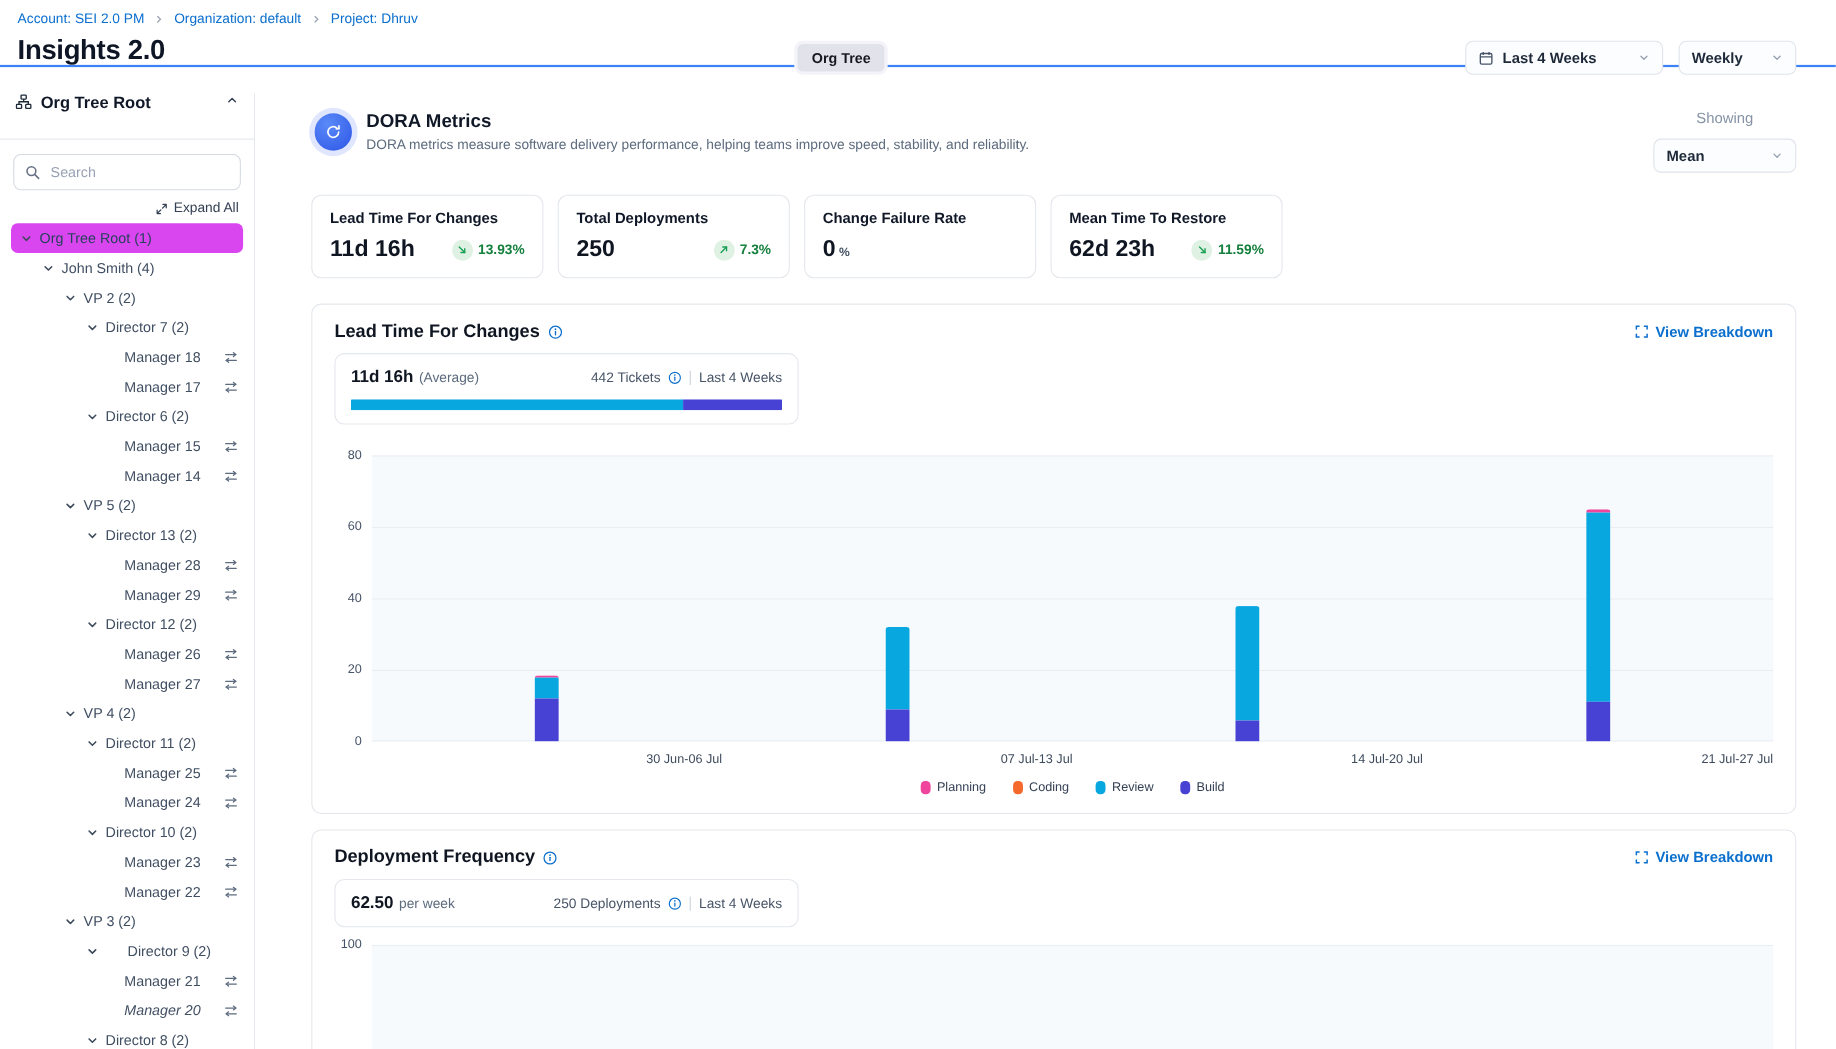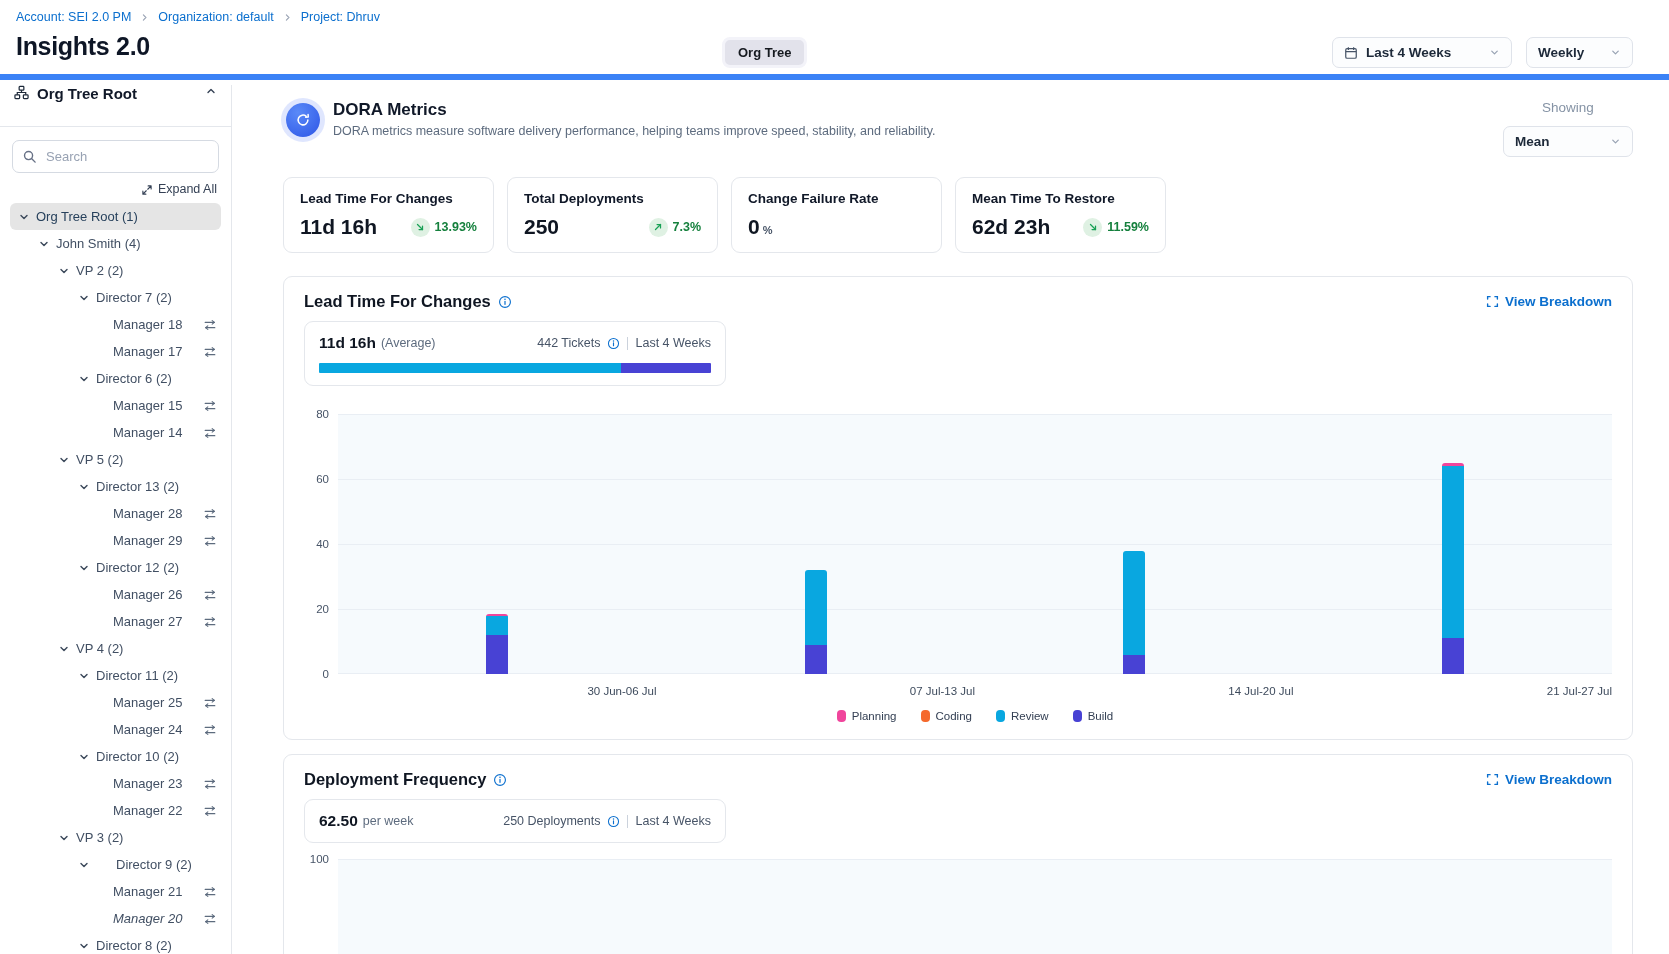--- a/index.html
+++ b/index.html
@@ -1,21 +1,21 @@
 <!DOCTYPE html>
 <html><head>
 <meta charset="utf-8">
 <style>
   * { margin:0; padding:0; box-sizing:border-box; }
   html,body { width:1669px; height:954px; overflow:hidden; background:#fff;
     font-family:"Liberation Sans","DejaVu Sans",sans-serif; color:#1d2939; }
   #app { position:relative; width:1669px; height:954px; background:#fff; overflow:hidden; }
 
   
-  .top-header { height:80px; border-bottom:6px solid #3b82f6; position:relative; padding:10px 0 0 16px; }
+  .top-header { height:61px; border-bottom:2px solid #3b82f6; position:relative; padding:10px 0 0 16px; }
   .breadcrumb { display:flex; align-items:center; gap:9px; font-size:12.5px; }
   .crumb { color:#0b6fce; cursor:pointer; text-decoration:none; }
   .crumb-sep svg { display:block; }
   .page-title { font-size:25px; font-weight:700; color:#0e1626; margin-top:8px; letter-spacing:-0.3px; }
   .org-tree-btn { position:absolute; left:722px; top:37px; height:31px; padding:0 13px;
     background:#e2e2eb; border:3px solid #f3f3f9; border-radius:8px; font-size:13px; font-weight:700;
     color:#15191f; display:flex; align-items:center; cursor:pointer; }
   .header-controls { position:absolute; right:36px; top:37px; display:flex; gap:14px; }
   .select-box { height:31px; border:1px solid #dfe3ea; border-radius:7px; background:#fcfdfe;
     display:flex; align-items:center; gap:8px; padding:0 11px; font-size:13.5px; font-weight:600;
@@ -31,21 +31,21 @@
   .search-wrap { margin:13px 12px 9px; position:relative; }
   .search-wrap input { width:100%; height:33px; border:1px solid #d5dae2; border-radius:7px;
     padding:0 10px 0 33px; font-size:13px; color:#344054; outline:none; background:#fff; }
   .search-wrap input::placeholder { color:#98a2b3; }
   .search-wrap .sicon { position:absolute; left:10px; top:9px; }
   .expand-all { display:flex; justify-content:flex-end; align-items:flex-end; gap:5px; font-size:12.5px;
     color:#344054; padding-right:14px; margin-bottom:7px; font-weight:500; cursor:pointer; }
   .tree { padding:0 10px; }
   .tree-row { height:27px; display:flex; align-items:center; gap:6px; font-size:13px; color:#414f63;
     border-radius:6px; cursor:pointer; padding-right:4px; }
-  .tree-row.selected { background:#e5e5e5; color:#27415c; }
+  .tree-row.selected { background:#d946ef; color:#27415c; }
   .tree-row .chev { display:flex; flex:0 0 auto; }
   .tree-row .t-label { white-space:nowrap; }
   .tree-row .f-icon { margin-left:auto; display:flex; flex:0 0 auto; }
 
   
   .main { position:absolute; left:232px; top:85px; right:0; bottom:0; overflow:hidden; background:#fff; }
   .tab-bar { height:42px; border-bottom:1px solid #e4e7ec; display:flex; justify-content:center; }
   .tab-group { display:flex; gap:36px; position:relative; left:-166px; }
   .tab { display:flex; align-items:center; font-size:14px; color:#344054; font-weight:500;
     border-bottom:2.5px solid transparent; padding:0 2px; cursor:pointer; }

